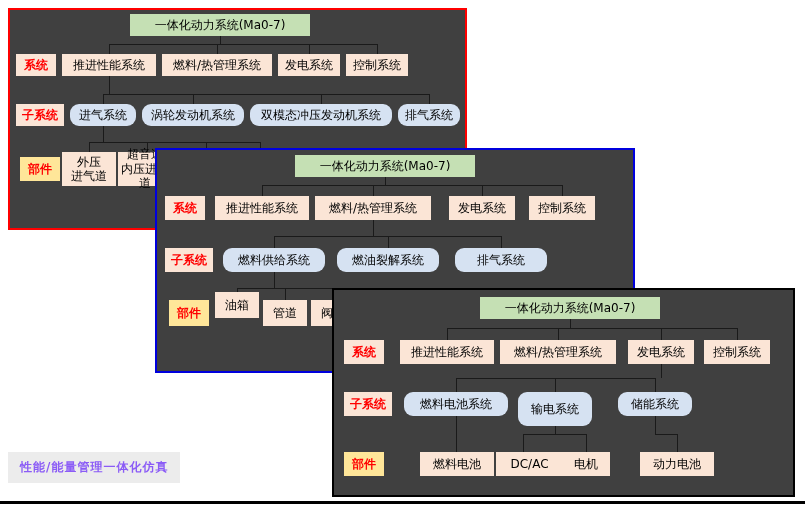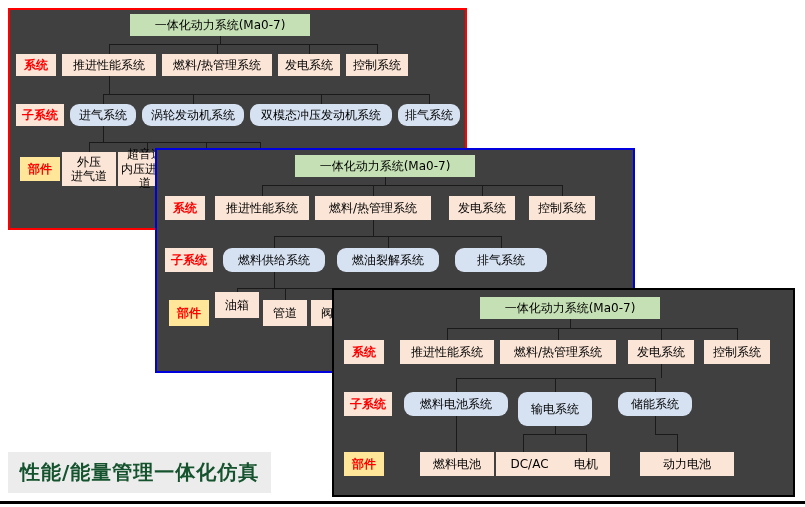--- a/index.html
+++ b/index.html
@@ -19,21 +19,21 @@
           text-align:center; font-size:12px; color:#000; line-height:1.2; white-space:pre-line; }
   .root    { background:var(--root-bg,#c5e0b4); }
   .sysbox  { background:var(--system-bg,#fbe5d6); }
   .subbox  { background:var(--subsystem-bg,#d6e2f2);border-radius:9px; }
   .compbox { background:var(--component-bg,#fbe5d6); }
   .rowlabel { font-weight:bold; color:var(--label-text,#ff0000); }
   .rowlabel.rl-sys  { background:var(--label-system-bg,#fbe5d6); }
   .rowlabel.rl-comp { background:var(--label-component-bg,#ffe699); }
 
   .caption { position:absolute; left:8px; top:452px; z-index:4; background:var(--caption-bg,#ececec);
-             font-size:20px; font-weight:bold; color:#14532d; padding:7px 12px; letter-spacing:1px; }
+             font-size:12px; font-weight:bold; color:#8b5cf6; padding:7px 12px; letter-spacing:1px; }
   .bottom-rule { position:absolute; left:0; top:501px; width:805px; height:3px; background:#000; z-index:5; }
 </style>
 </head>
 <body>
 
 <div class="stage">
 
   <div class="panel panel1">
     <svg class="lines" viewBox="0 0 455 218">
       <path d="M210 26 V34 M99 34 H367 M99 34 V44 M207 34 V44 M299 34 V44 M367 34 V44
@@ -104,18 +104,18 @@
 
     <div class="node rowlabel rl-sys" style="left:10px;top:102px;width:48px;height:24px;">子系统</div>
     <div class="node subbox" style="left:70px;top:102px;width:104px;height:24px;">燃料电池系统</div>
     <div class="node subbox" style="left:184px;top:102px;width:74px;height:34px;">输电系统</div>
     <div class="node subbox" style="left:284px;top:102px;width:74px;height:24px;">储能系统</div>
 
     <div class="node rowlabel rl-comp" style="left:10px;top:162px;width:40px;height:24px;">部件</div>
     <div class="node compbox" style="left:86px;top:162px;width:74px;height:24px;">燃料电池</div>
     <div class="node compbox" style="left:162px;top:162px;width:67px;height:24px;">DC/AC</div>
     <div class="node compbox" style="left:228px;top:162px;width:48px;height:24px;">电机</div>
-    <div class="node compbox" style="left:306px;top:162px;width:94px;height:24px;">动力电池</div>
+    <div class="node compbox" style="left:306px;top:162px;width:74px;height:24px;">动力电池</div>
   </div>
 
   <div class="caption">性能/能量管理一体化仿真</div>
   <div class="bottom-rule"></div>
 </div>
 
 </body></html>

